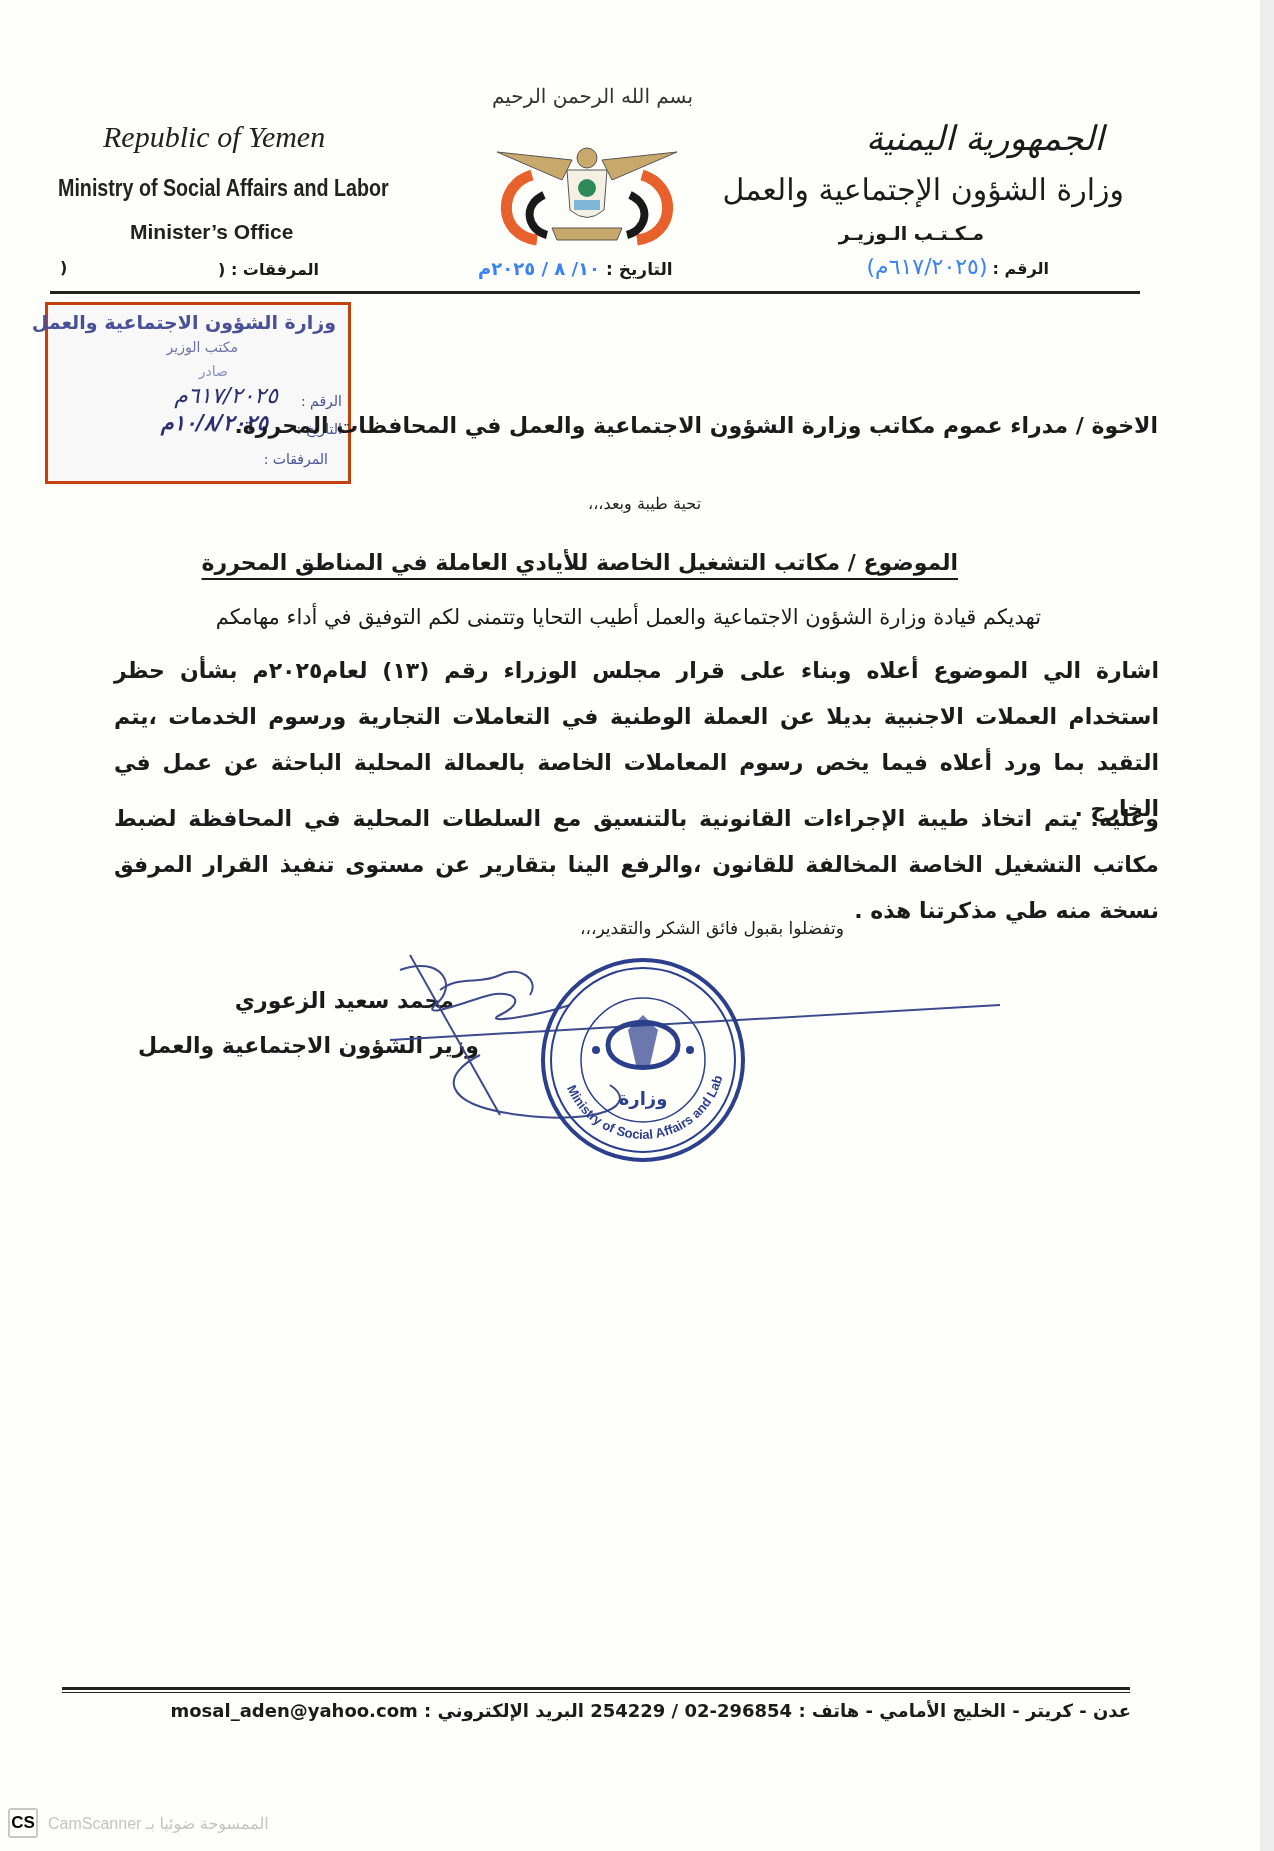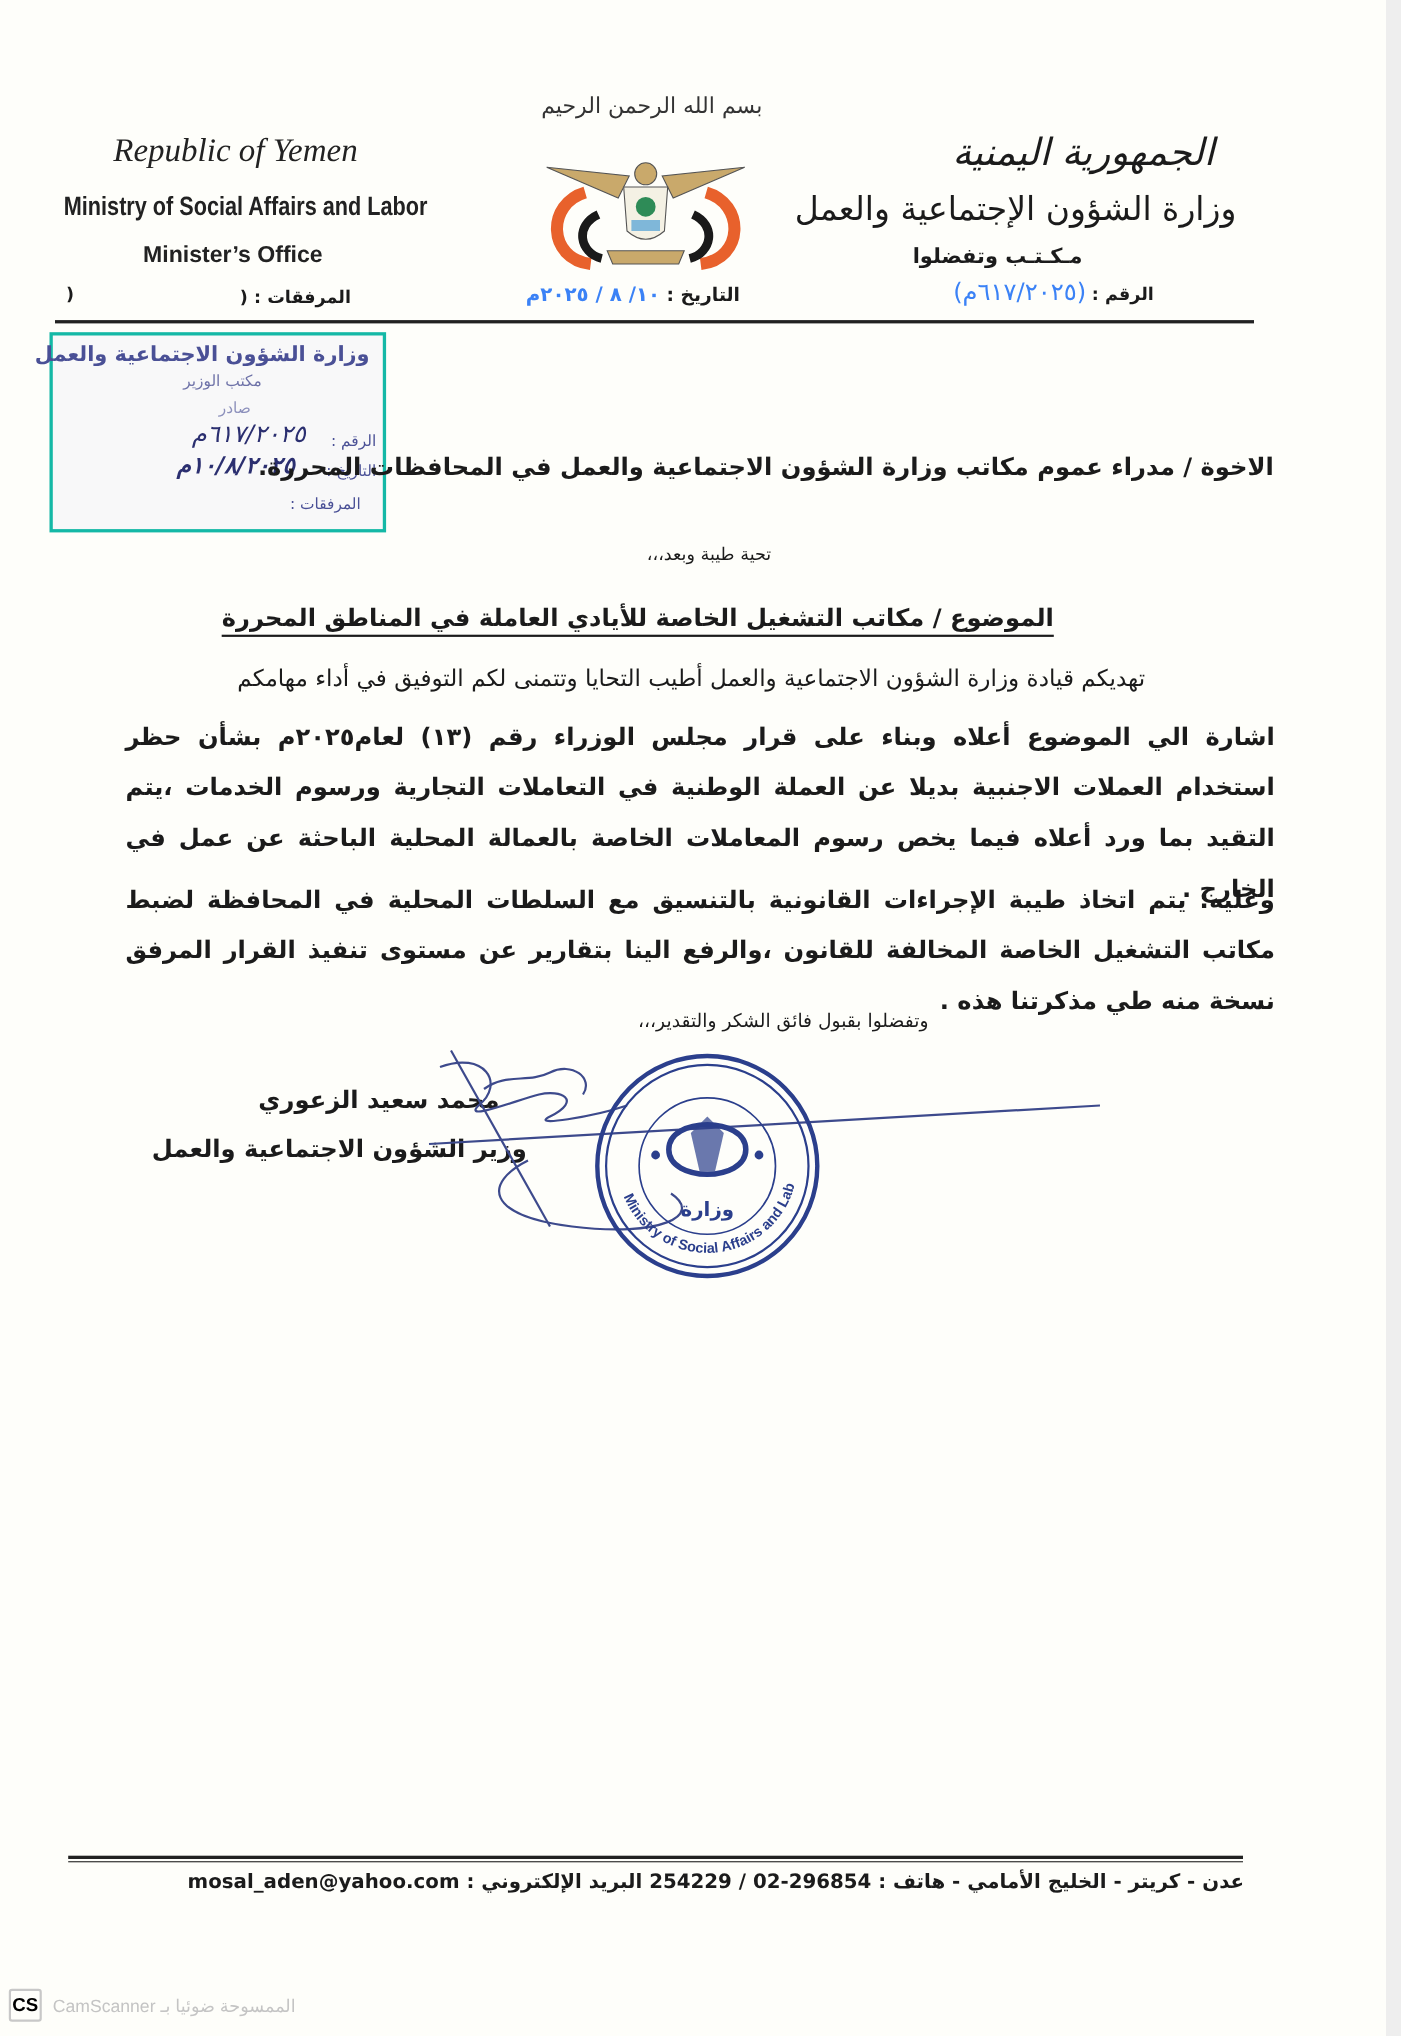--- a/index.html
+++ b/index.html
@@ -13,21 +13,21 @@
   .en-title { font-family:"Liberation Serif", serif; font-style:italic; font-size:30px; color:#222; }
   .en-ministry { font-family:"Liberation Sans", sans-serif; font-weight:bold; font-size:24px; color:#222; transform:scaleX(0.82); transform-origin:left; white-space:nowrap; }
   .en-office { font-family:"Liberation Sans", sans-serif; font-weight:bold; font-size:21px; color:#222; }
   .ar { direction:rtl; font-family:"DejaVu Sans", sans-serif; white-space:nowrap; }
   .ar-cal { font-family:"DejaVu Serif", serif; }
   .bold { font-weight:bold; }
   .blue { color:#3b82f6; }
   .hr-thick { position:absolute; background:#222; }
   .stamp-box {
     position:absolute; left:45px; top:302px; width:306px; height:182px;
-    border:3px solid #14b8a6; box-sizing:border-box; background:rgba(230,232,248,0.25);
+    border:3px solid #c2410c; box-sizing:border-box; background:rgba(230,232,248,0.25);
   }
   .para { position:absolute; right:115px; direction:rtl; text-align:justify; font-size:22px; font-weight:bold; line-height:46px; width:1045px; }
   .subject { text-decoration:underline; text-underline-offset:8px; }
   .cs-logo { position:absolute; left:8px; top:1808px; width:30px; height:30px; border:2px solid #c8c8c8; border-radius:3px; color:#000000; font-family:"Liberation Sans", sans-serif; font-weight:bold; font-size:17px; display:flex; align-items:center; justify-content:center; box-sizing:border-box; }
 </style>
 </head>
 <body>
 
 <div class="right-edge"></div>
 
@@ -55,21 +55,21 @@
   </svg>
 </div>
 
 <div class="abs ar bold" style="left:478px; top:258px; font-size:17px;">
   <span>التاريخ :</span>
   <span class="blue" style="font-size:18px;">١٠/ ٨ / ٢٠٢٥م</span>
 </div>
 
 <div class="abs ar ar-cal" style="right:170px; top:118px; font-size:34px; font-style:italic;">الجمهورية اليمنية</div>
 <div class="abs ar ar-cal" style="right:150px; top:172px; font-size:30px;">وزارة الشؤون الإجتماعية والعمل</div>
-<div class="abs ar bold" style="right:290px; top:222px; font-size:19px;">مـكـتـب وتفضلوا</div>
+<div class="abs ar bold" style="right:290px; top:222px; font-size:19px;">مـكـتـب الـوزيـر</div>
 <div class="abs ar" style="right:225px; top:254px;">
   <span class="bold" style="font-size:16px;">الرقم :</span>
   <span class="blue" style="font-size:22px;">(٦١٧/٢٠٢٥م)</span>
 </div>
 
 <div class="hr-thick" style="left:50px; top:291px; width:1090px; height:3px;"></div>
 
 <div class="stamp-box">
   <div class="abs ar bold" style="right:12px; top:6px; font-size:19px; color:#4a5096;">وزارة الشؤون الاجتماعية والعمل</div>
   <div class="abs ar" style="right:110px; top:34px; font-size:14px; color:#6e72a8;">مكتب الوزير</div>

